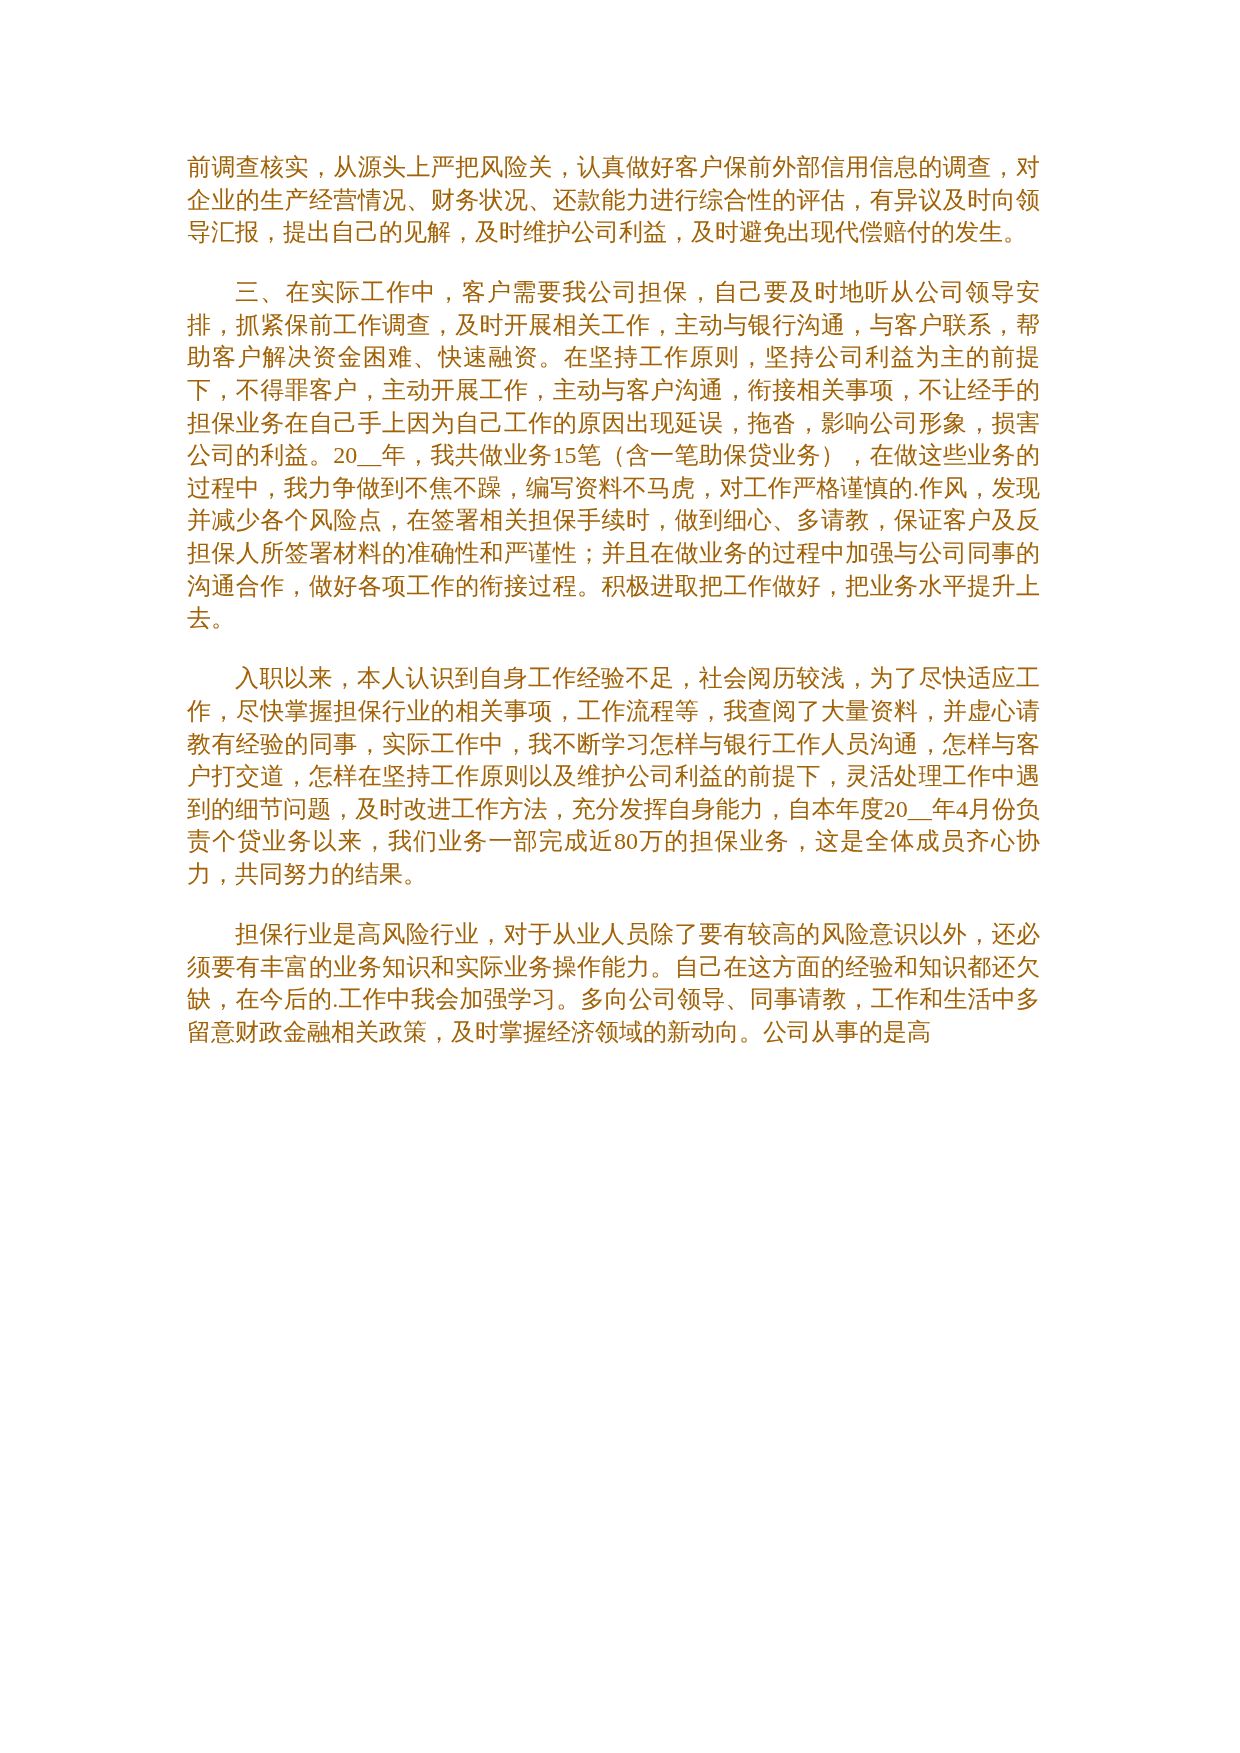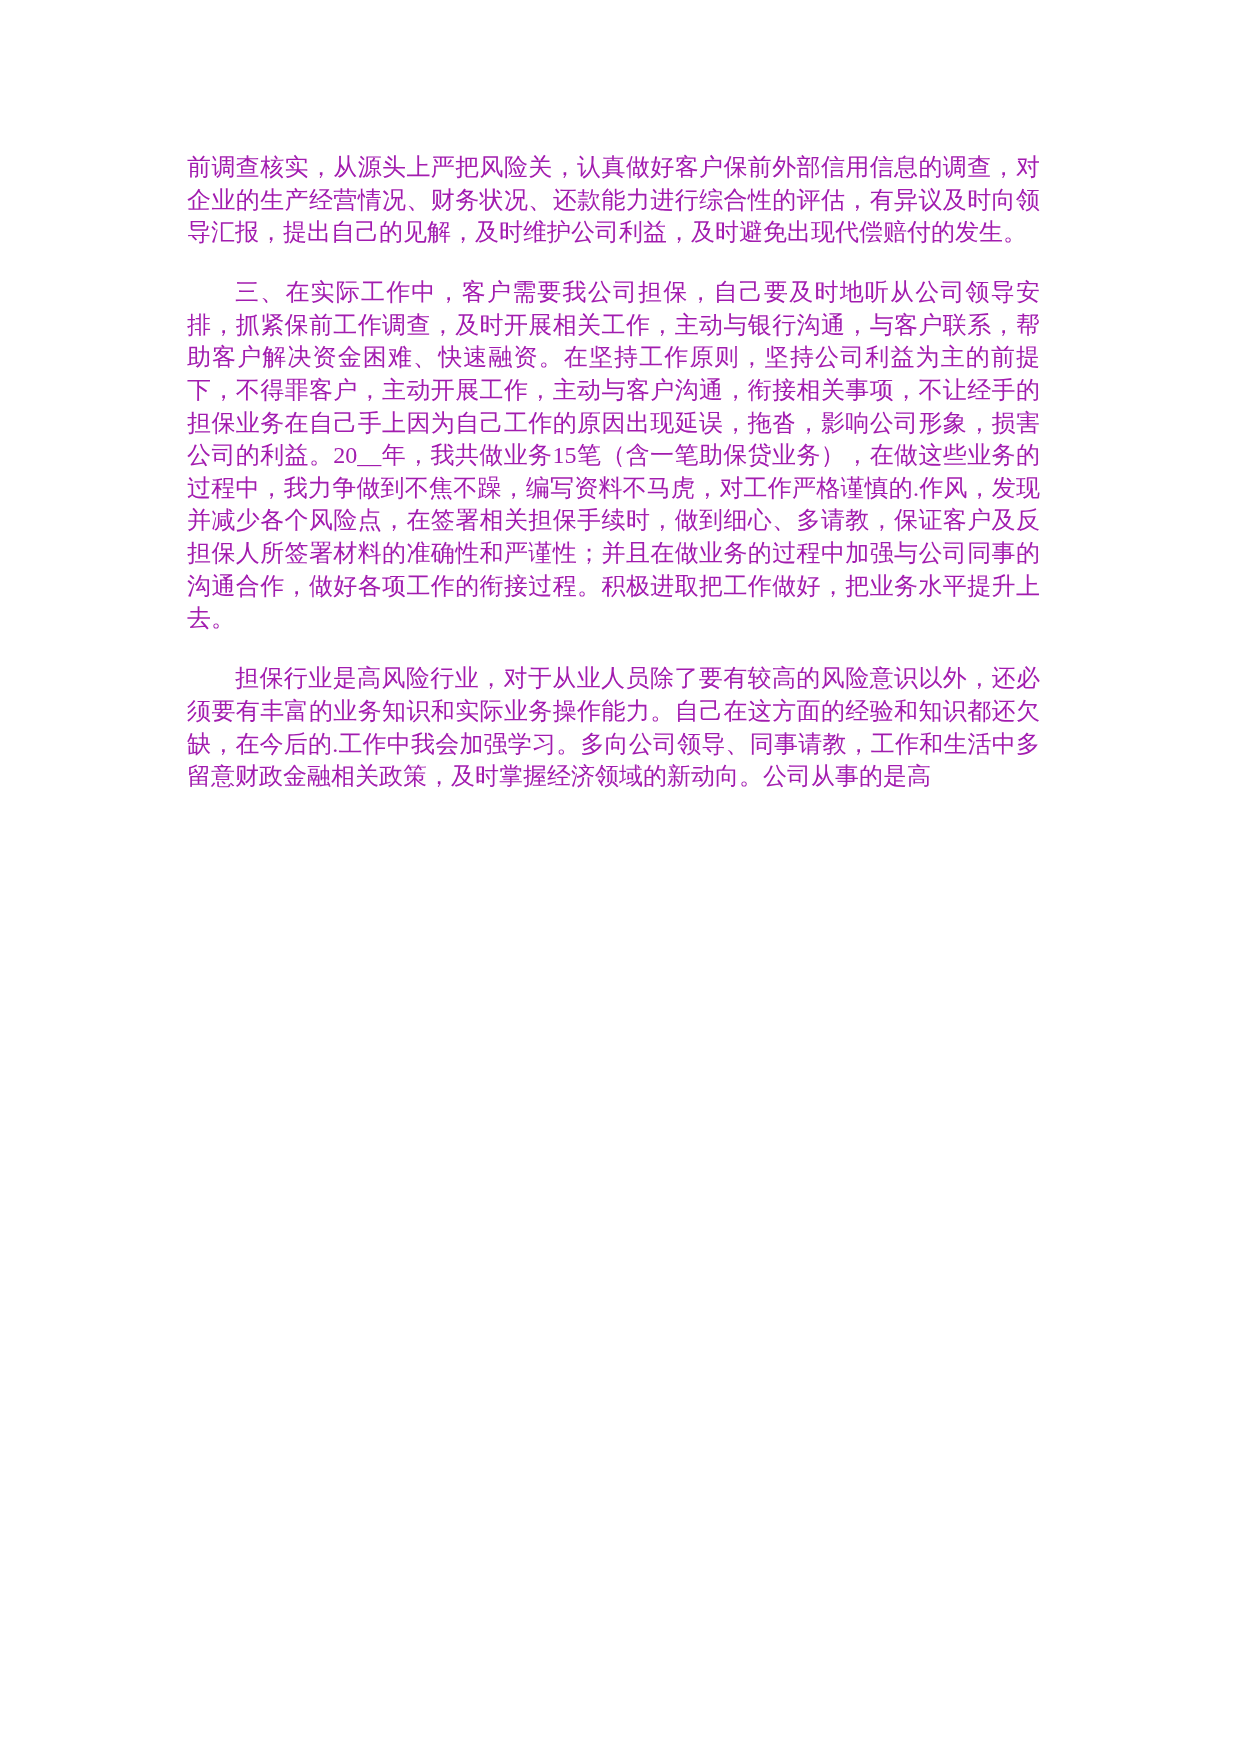--- a/index.html
+++ b/index.html
@@ -11,21 +11,21 @@
     height: 1753px;
     background: #ffffff;
     overflow: hidden;
     position: relative;
   }
   .doc-page {
     position: absolute;
     top: 151px;
     left: 187px;
     width: 853px;
-    color: #a21caf;
+    color: #a16207;
     font-family: "Liberation Serif", "DejaVu Serif", serif;
     font-size: 24px;
     line-height: 32.6px;
   }
   .para {
     margin: 0 0 27.5px 0;
     text-indent: 2em;
     text-align: justify;
     word-break: break-all;
   }
@@ -35,14 +35,15 @@
   .para:last-child {
     margin-bottom: 0;
   }
 </style>
 </head>
 <body>
 
 <div class="doc-page">
   <p class="para continuation">前调查核实，从源头上严把风险关，认真做好客户保前外部信用信息的调查，对企业的生产经营情况、财务状况、还款能力进行综合性的评估，有异议及时向领导汇报，提出自己的见解，及时维护公司利益，及时避免出现代偿赔付的发生。</p>
   <p class="para">三、在实际工作中，客户需要我公司担保，自己要及时地听从公司领导安排，抓紧保前工作调查，及时开展相关工作，主动与银行沟通，与客户联系，帮助客户解决资金困难、快速融资。在坚持工作原则，坚持公司利益为主的前提下，不得罪客户，主动开展工作，主动与客户沟通，衔接相关事项，不让经手的担保业务在自己手上因为自己工作的原因出现延误，拖沓，影响公司形象，损害公司的利益。20__年，我共做业务15笔（含一笔助保贷业务），在做这些业务的过程中，我力争做到不焦不躁，编写资料不马虎，对工作严格谨慎的.作风，发现并减少各个风险点，在签署相关担保手续时，做到细心、多请教，保证客户及反担保人所签署材料的准确性和严谨性；并且在做业务的过程中加强与公司同事的沟通合作，做好各项工作的衔接过程。积极进取把工作做好，把业务水平提升上去。</p>
+  <p class="para">入职以来，本人认识到自身工作经验不足，社会阅历较浅，为了尽快适应工作，尽快掌握担保行业的相关事项，工作流程等，我查阅了大量资料，并虚心请教有经验的同事，实际工作中，我不断学习怎样与银行工作人员沟通，怎样与客户打交道，怎样在坚持工作原则以及维护公司利益的前提下，灵活处理工作中遇到的细节问题，及时改进工作方法，充分发挥自身能力，自本年度20__年4月份负责个贷业务以来，我们业务一部完成近80万的担保业务，这是全体成员齐心协力，共同努力的结果。</p>
   <p class="para">担保行业是高风险行业，对于从业人员除了要有较高的风险意识以外，还必须要有丰富的业务知识和实际业务操作能力。自己在这方面的经验和知识都还欠缺，在今后的.工作中我会加强学习。多向公司领导、同事请教，工作和生活中多留意财政金融相关政策，及时掌握经济领域的新动向。公司从事的是高</p>
 </div>
 
 </body></html>

